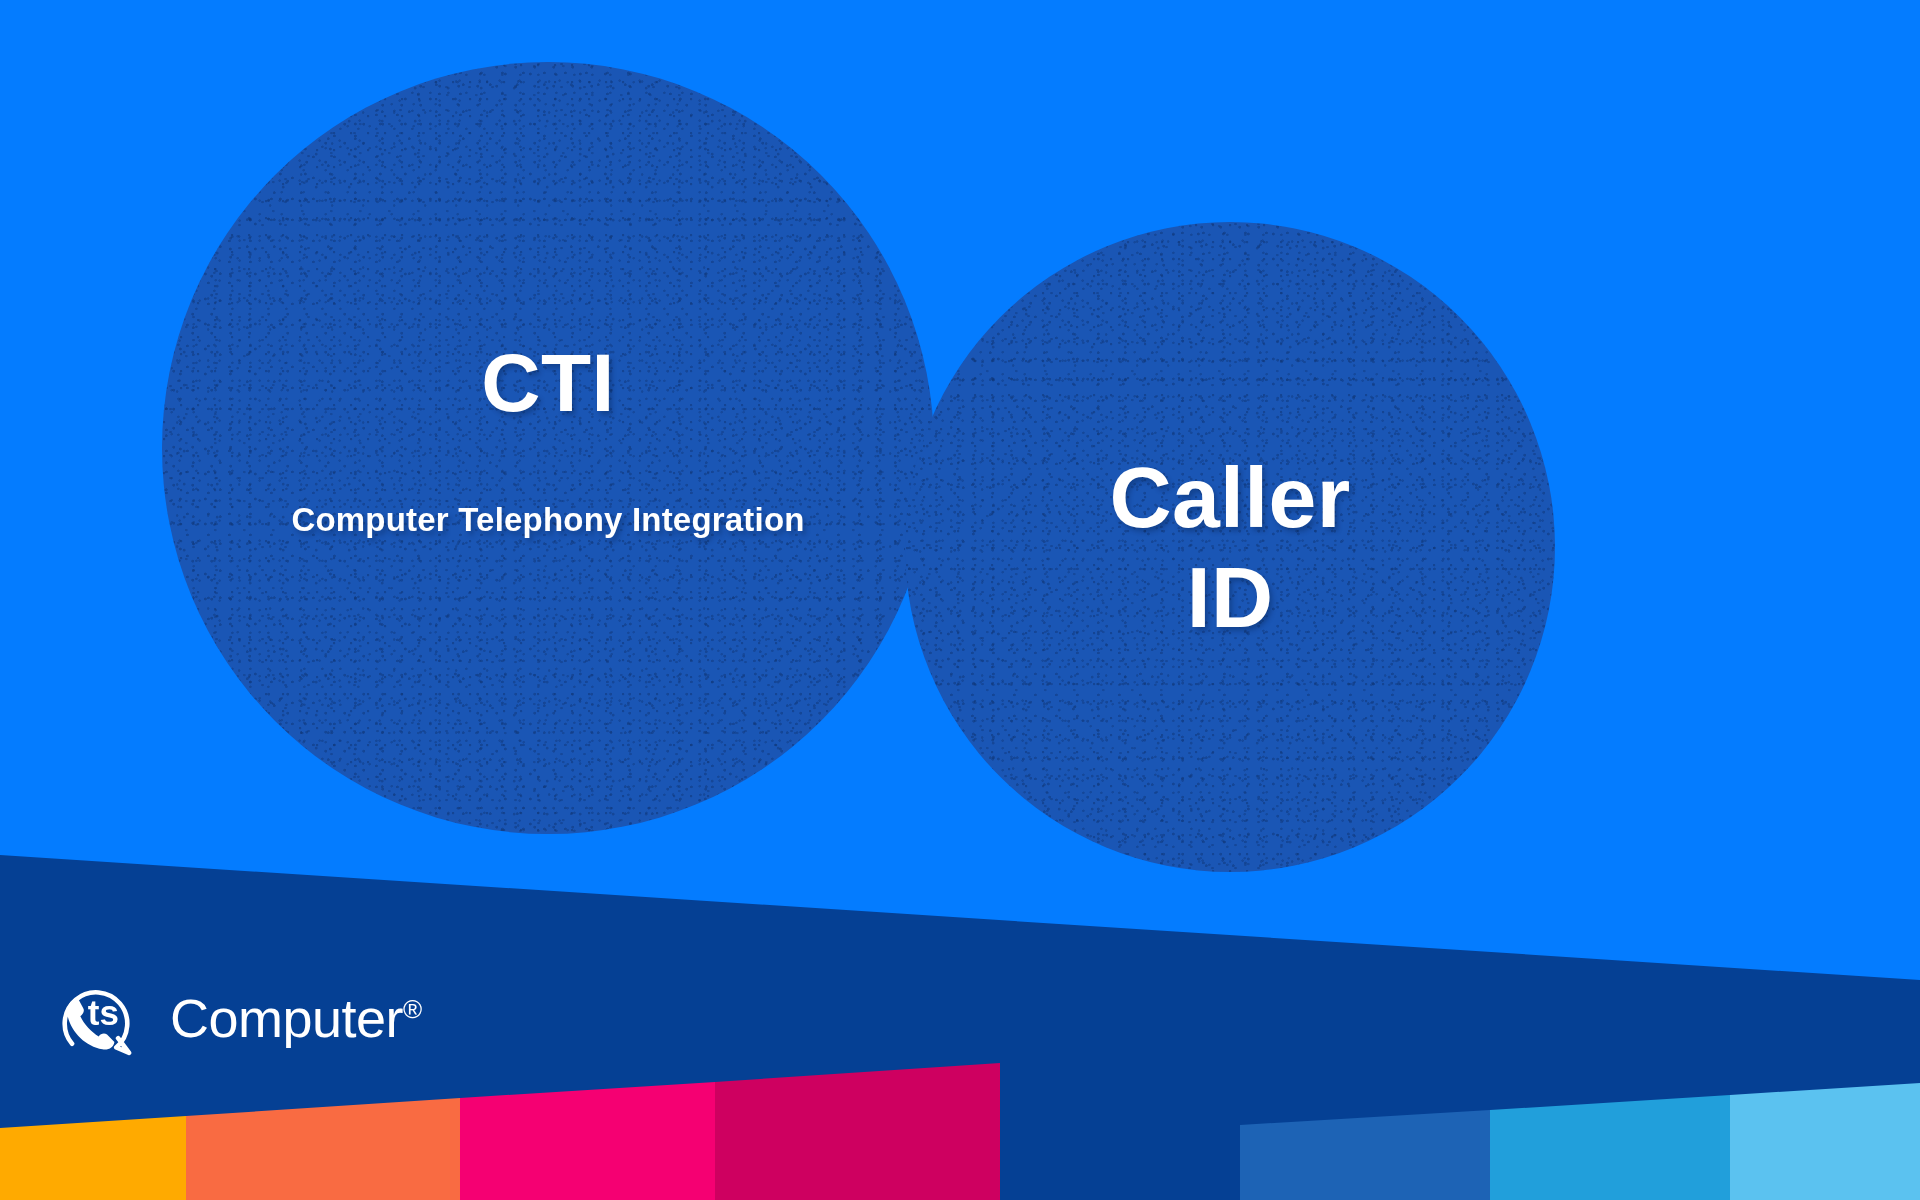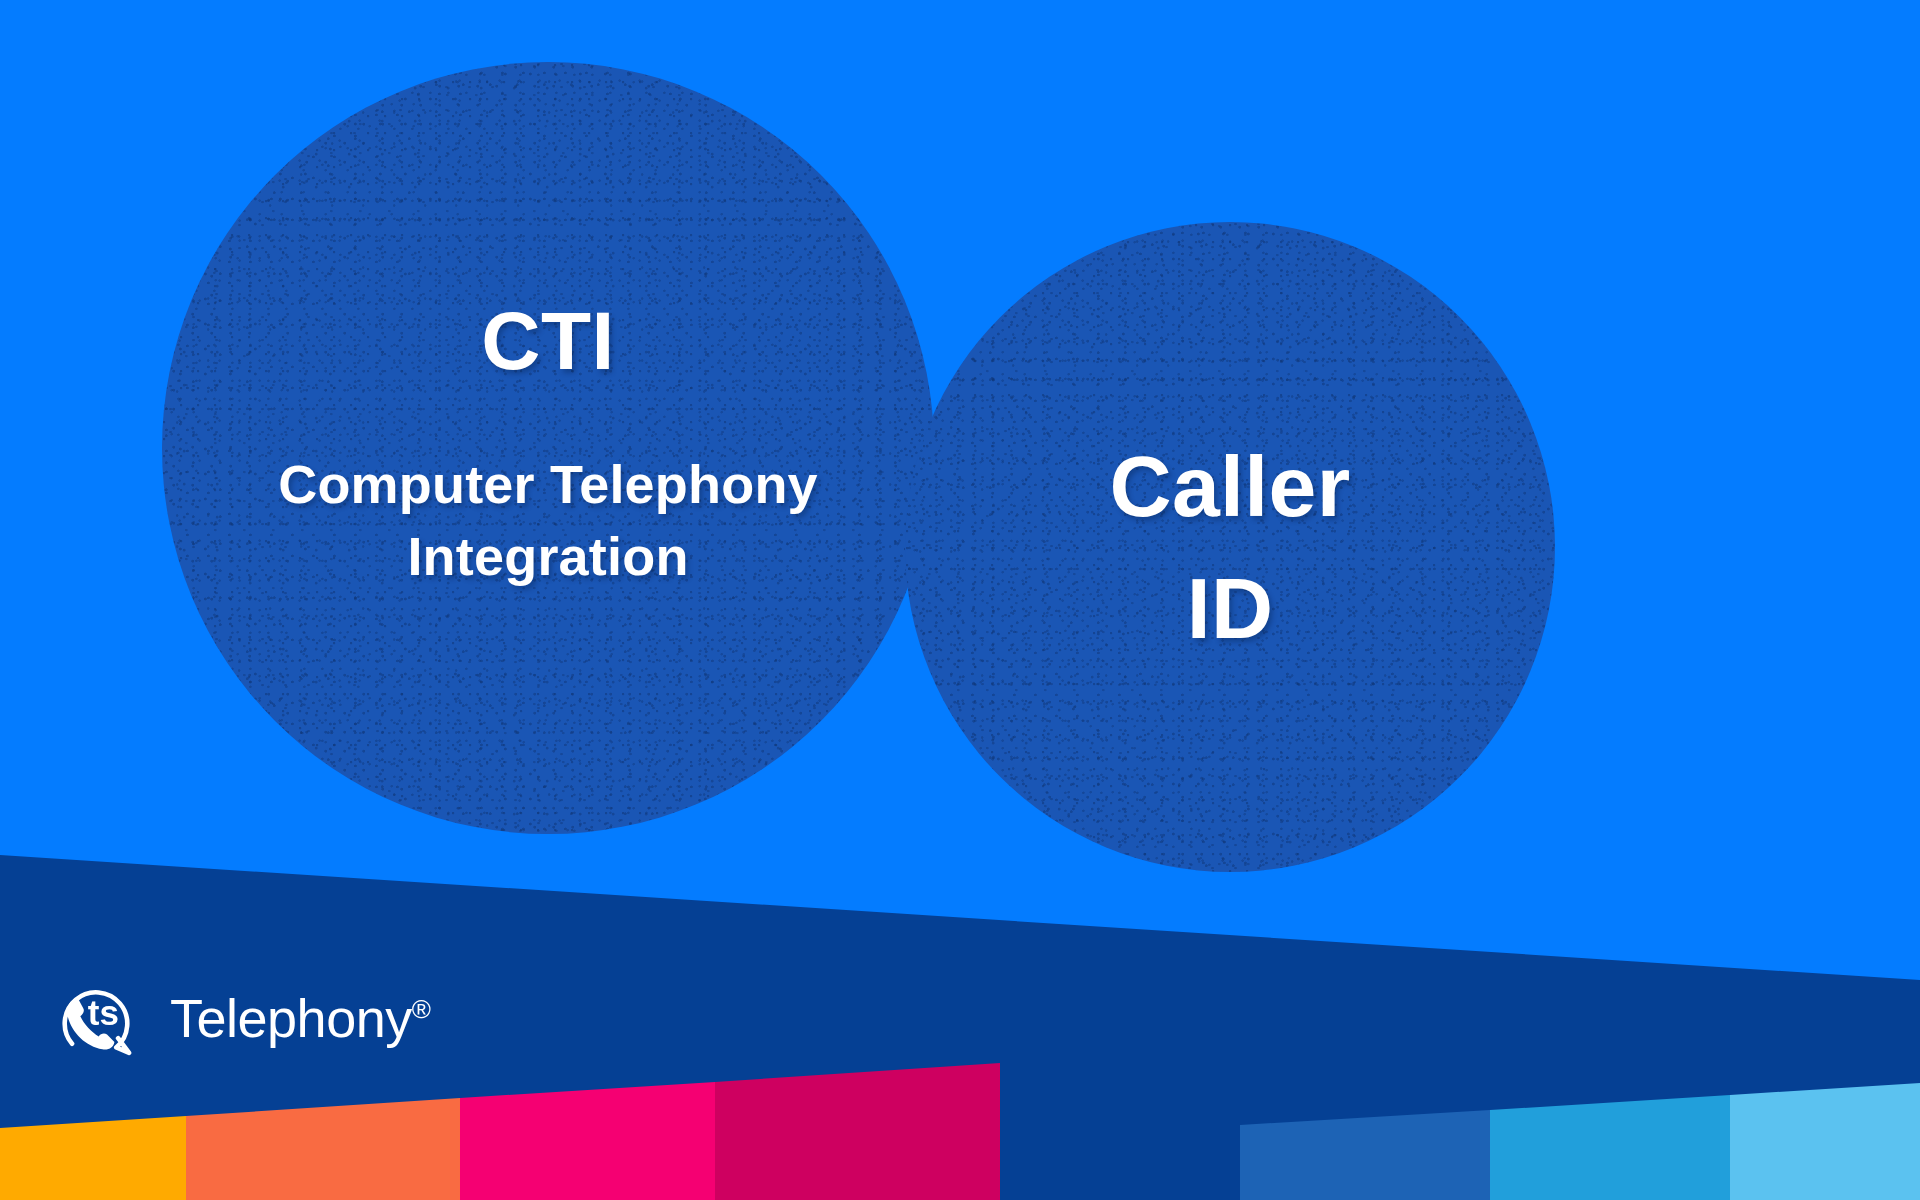--- a/index.html
+++ b/index.html
@@ -74,42 +74,42 @@
   }
   .cti-abbr {
     font-size: 82px;
     font-weight: 700;
     letter-spacing: .5px;
     line-height: 1;
     margin: 0 0 62px 0;
     text-shadow: 3px 4px 5px rgba(3,22,60,.30);
   }
   .cti-expanded {
-    font-size: 54px;
+    font-size: 33px;
     font-weight: 700;
     line-height: 1.34;
     letter-spacing: .2px;
     max-width: 600px;
-    margin: 4px;
+    margin: 12px;
     text-shadow: 3px 4px 5px rgba(3,22,60,.30);
   }
 
   
   #bubble-callerid {
     left: 905px;
     top: 222px;
     width: 650px;
     height: 650px;
   }
   .callerid-label {
     font-size: 86px;
     font-weight: 700;
     line-height: 1.12;
     letter-spacing: .3px;
-    margin: 13px;
+    margin: 2px;
     text-shadow: 3px 4px 5px rgba(3,22,60,.30);
   }
 
   
   #navy-band {
     position: absolute;
     left: 0;
     top: 0;
     width: 1920px;
     height: 1200px;
@@ -189,17 +189,17 @@
 
       <path d="M24,78 A34,34 0 1 1 72,82 L86,88 L74,72" fill="none" stroke="#ffffff" stroke-width="5" stroke-linecap="round" stroke-linejoin="round"></path>
 
       <path d="M30,28 C22,30 17,38 19,47 C23,66 39,81 57,84
                C64,85 69,82 70,76 L62,68 C59,66 55,67 53,70
                C45,65 37,57 33,48 C36,46 38,42 36,39 Z" fill="#ffffff"></path>
 
       <text x="58" y="58" text-anchor="middle" font-family="Liberation Sans, sans-serif" font-size="38" font-weight="700" fill="#ffffff">ts</text>
     </svg>
     <div id="logo-wordmark">
-      <span>Telephony</span><span class="reg">®</span>
+      <span>Computer</span><span class="reg">®</span>
     </div>
   </div>
 
 </div>
 
 </body></html>

